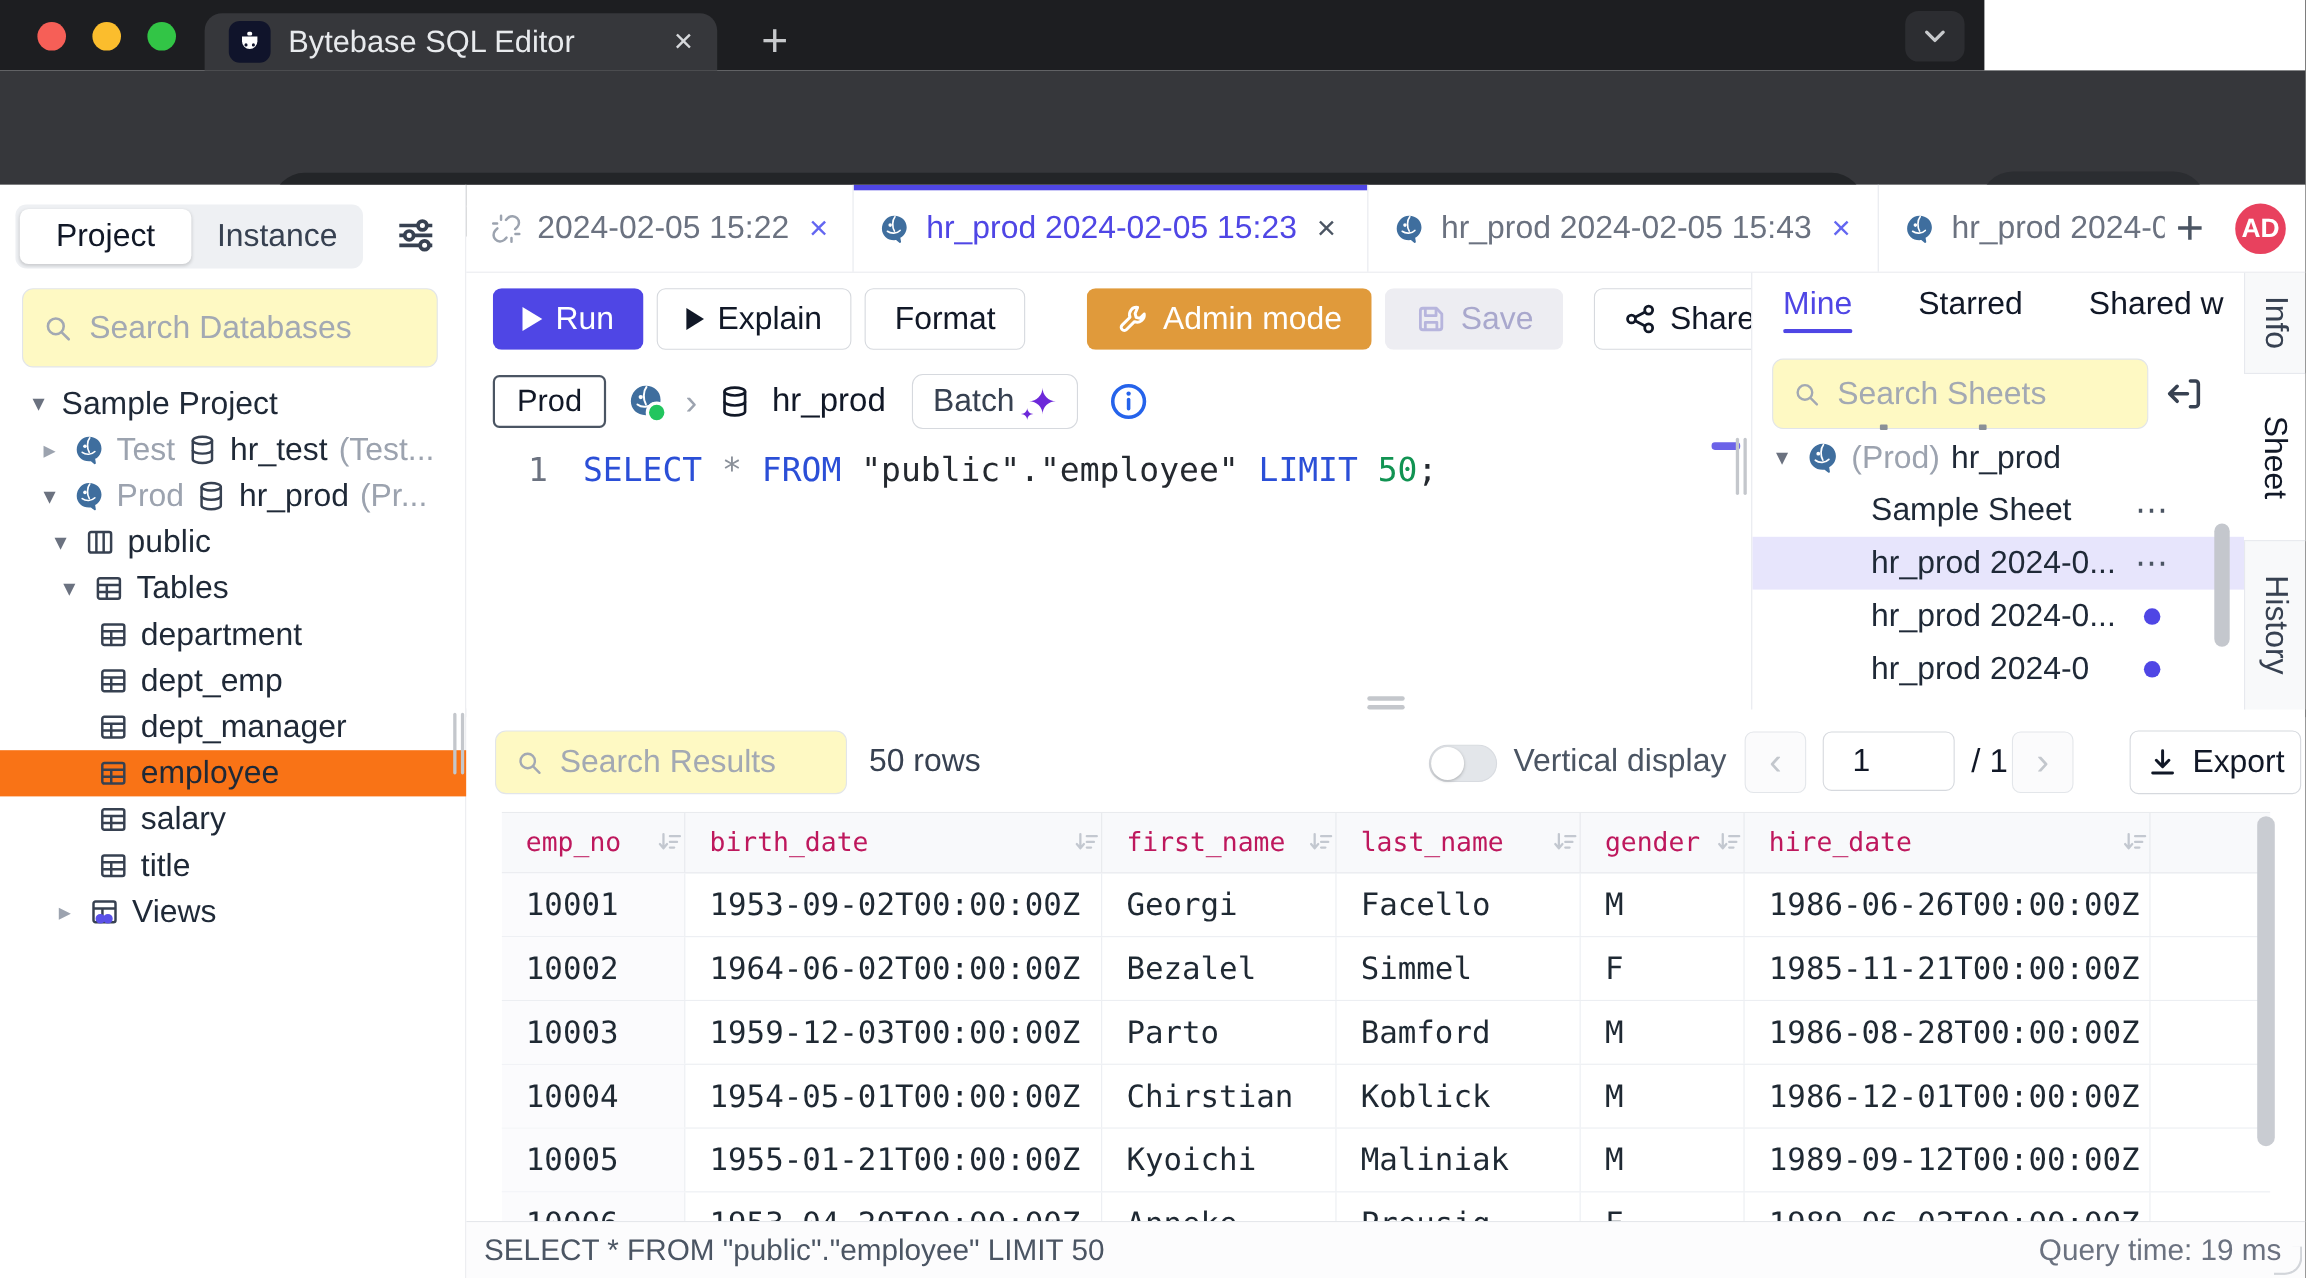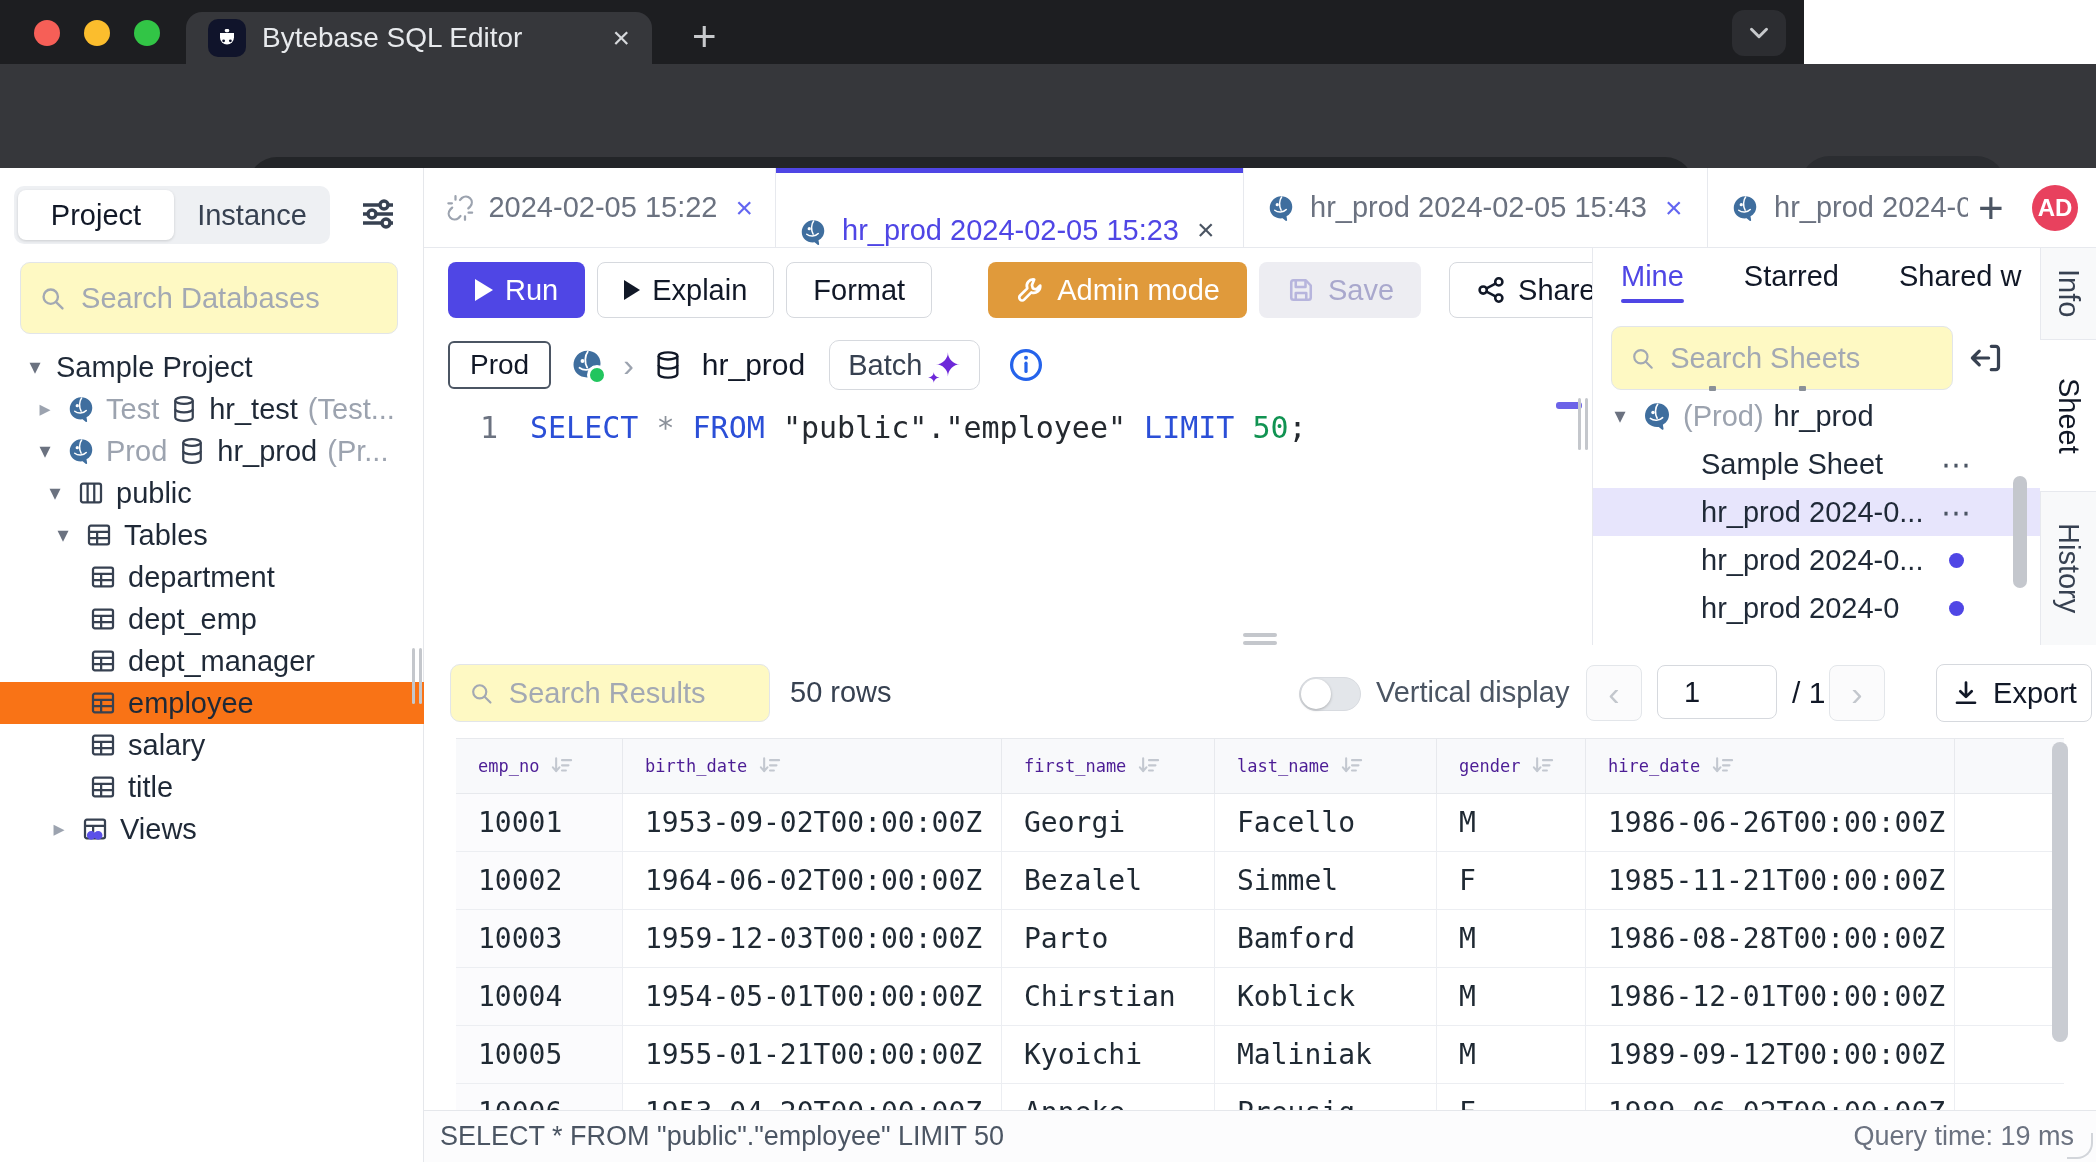--- a/index.html
+++ b/index.html
@@ -46,21 +46,21 @@
   .dim{color:#9ca3af;}
   .ti{width:30px;height:30px;flex:0 0 auto;color:#374151;}
   .divider-handle{position:absolute;left:412px;top:648px;display:flex;gap:4px;}
   .divider-handle i{display:block;width:3px;height:56px;background:#c4c7cc;border-radius:2px;}
 
   
   .tabbar{position:absolute;left:424px;top:168px;width:1672px;height:80px;border-bottom:1px solid #e7e9ee;
           background:#fff;display:flex;align-items:stretch;box-sizing:border-box;}
   .stab{position:relative;display:flex;align-items:center;gap:14px;padding:0 22px;border-right:1px solid #e7e9ee;
         box-sizing:border-box;font-size:29px;color:#6b7280;overflow:hidden;white-space:nowrap;}
-  .stab.active{color:#4f46e5;align-items:flex-end;}
+  .stab.active{color:#4f46e5;}
   .stab.active::after{content:"";position:absolute;top:0;left:0;right:0;height:5px;background:#4f46e5;}
   .stab .x{font-size:30px;margin-left:4px;}
   .x-indigo{color:#6366f1;} .x-dark{color:#4b5563;}
   .avatar{position:absolute;right:18px;top:17px;width:46px;height:46px;border-radius:50%;background:#e8415e;
           color:#fff;font-size:24px;font-weight:700;display:flex;align-items:center;justify-content:center;}
 
   
   .etoolbar{position:absolute;left:424px;top:248px;width:1168px;height:84px;display:flex;align-items:center;
             padding-left:24px;gap:12px;box-sizing:border-box;background:#fff;}
   .btn{height:56px;border-radius:8px;display:flex;align-items:center;justify-content:center;gap:12px;
@@ -132,21 +132,21 @@
            display:flex;align-items:center;justify-content:center;color:#c3c7cd;font-size:34px;}
   .pageinput{position:absolute;left:1233px;top:13px;width:120px;height:54px;border:1px solid #d6d9de;border-radius:8px;
              font-size:29px;color:#111827;padding:0 0 0 26px;box-sizing:border-box;outline:none;font-family:"Liberation Sans",sans-serif;}
   .pagetotal{position:absolute;left:1368px;top:24px;font-size:30px;color:#111827;}
   .export-btn{position:absolute;left:1512px;top:12px;width:154px;height:56px;border:1px solid #d6d9de;border-radius:8px;
               display:flex;align-items:center;justify-content:center;gap:12px;font-size:29px;color:#111827;background:#fff;}
   .table-viewport{position:absolute;left:32px;top:86px;width:1608px;height:372px;overflow:hidden;
                   font-family:"DejaVu Sans Mono",monospace;}
   .thead,.tr{display:grid;grid-template-columns:167px 379px 213px 222px 149px 369px 109px;}
   .thead{background:#f8f9fb;border-top:1px solid #e7e9ed;border-bottom:1px solid #e7e9ed;height:56px;box-sizing:border-box;}
-  .th{display:flex;align-items:center;gap:10px;padding-left:22px;font-size:17px;color:#4c1d95;border-right:1px solid #e7e9ed;box-sizing:border-box;overflow:hidden;}
+  .th{display:flex;align-items:center;gap:10px;padding-left:22px;font-size:24px;color:#be185d;border-right:1px solid #e7e9ed;box-sizing:border-box;overflow:hidden;justify-content:space-between;}
   .tr{height:58px;box-sizing:border-box;border-bottom:1px solid #eceef2;text-align:right;}
   .td{display:flex;align-items:center;padding-left:22px;font-size:28px;color:#1f2933;border-right:1px solid #eceef2;box-sizing:border-box;overflow:hidden;white-space:nowrap;}
   .td-first{background:#fbfbfd;}
   .tbl-scroll{position:absolute;left:1628px;top:90px;width:16px;height:300px;background:#c9ccd2;border-radius:8px;}
 
   
   .statusbar{position:absolute;left:424px;top:1110px;width:1672px;height:52px;border-top:1px solid #e5e7eb;background:#fcfcfd;
              display:flex;align-items:center;justify-content:space-between;padding:0 22px 0 16px;box-sizing:border-box;font-size:27px;color:#4b5563;}
   .corner-grip{position:absolute;right:3px;bottom:3px;width:24px;height:24px;border-right:2px solid #d2d5da;border-bottom:2px solid #d2d5da;border-radius:0 0 16px 0;}
 </style>

